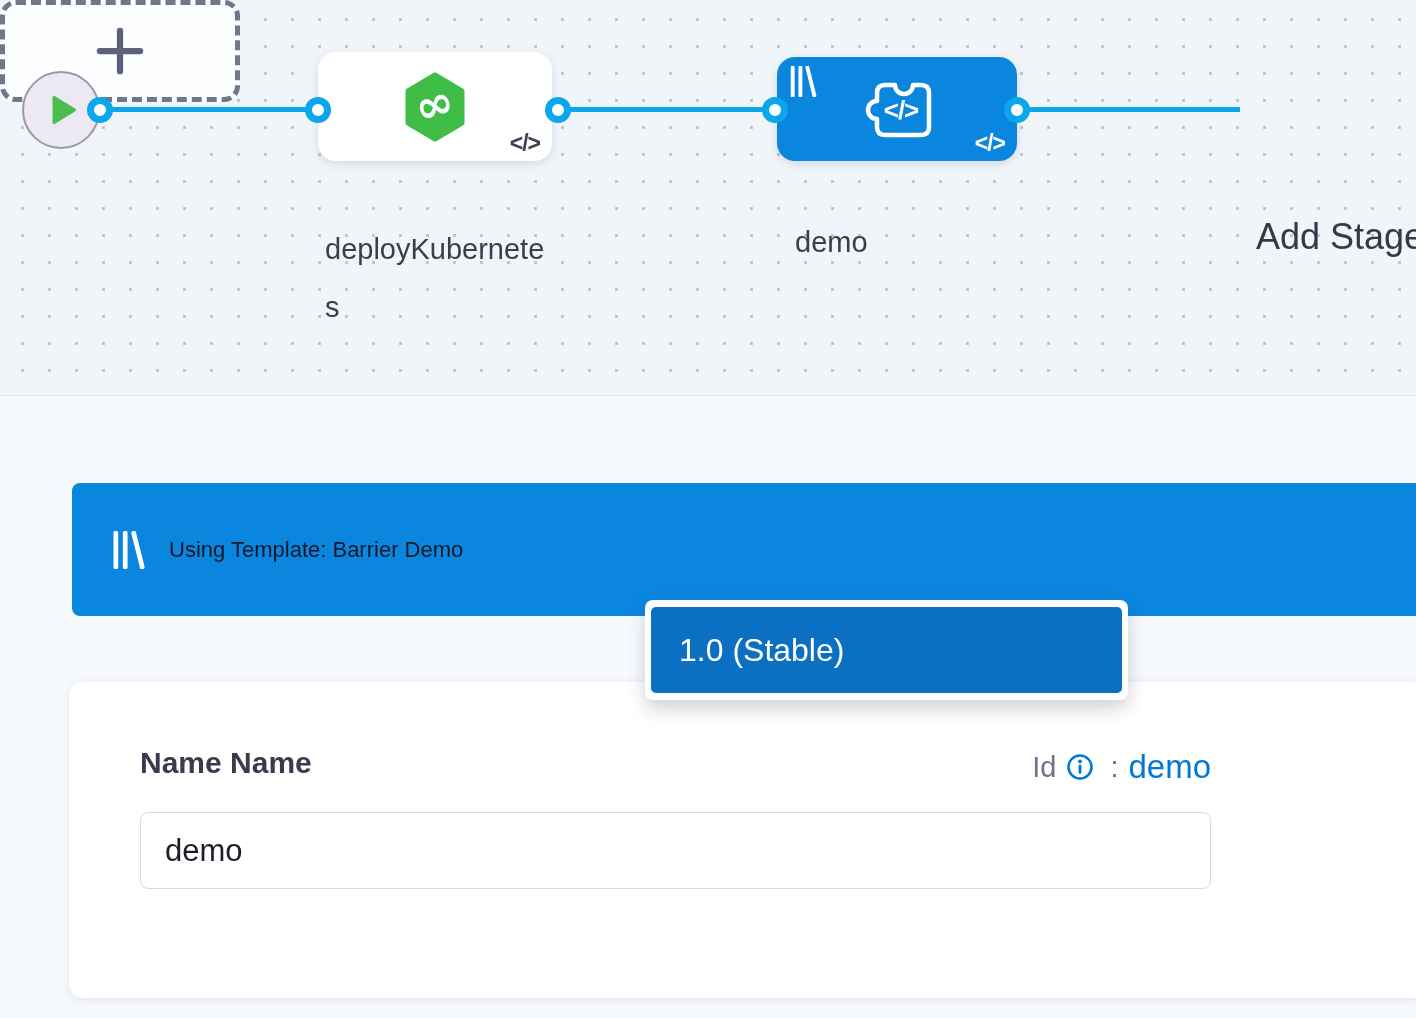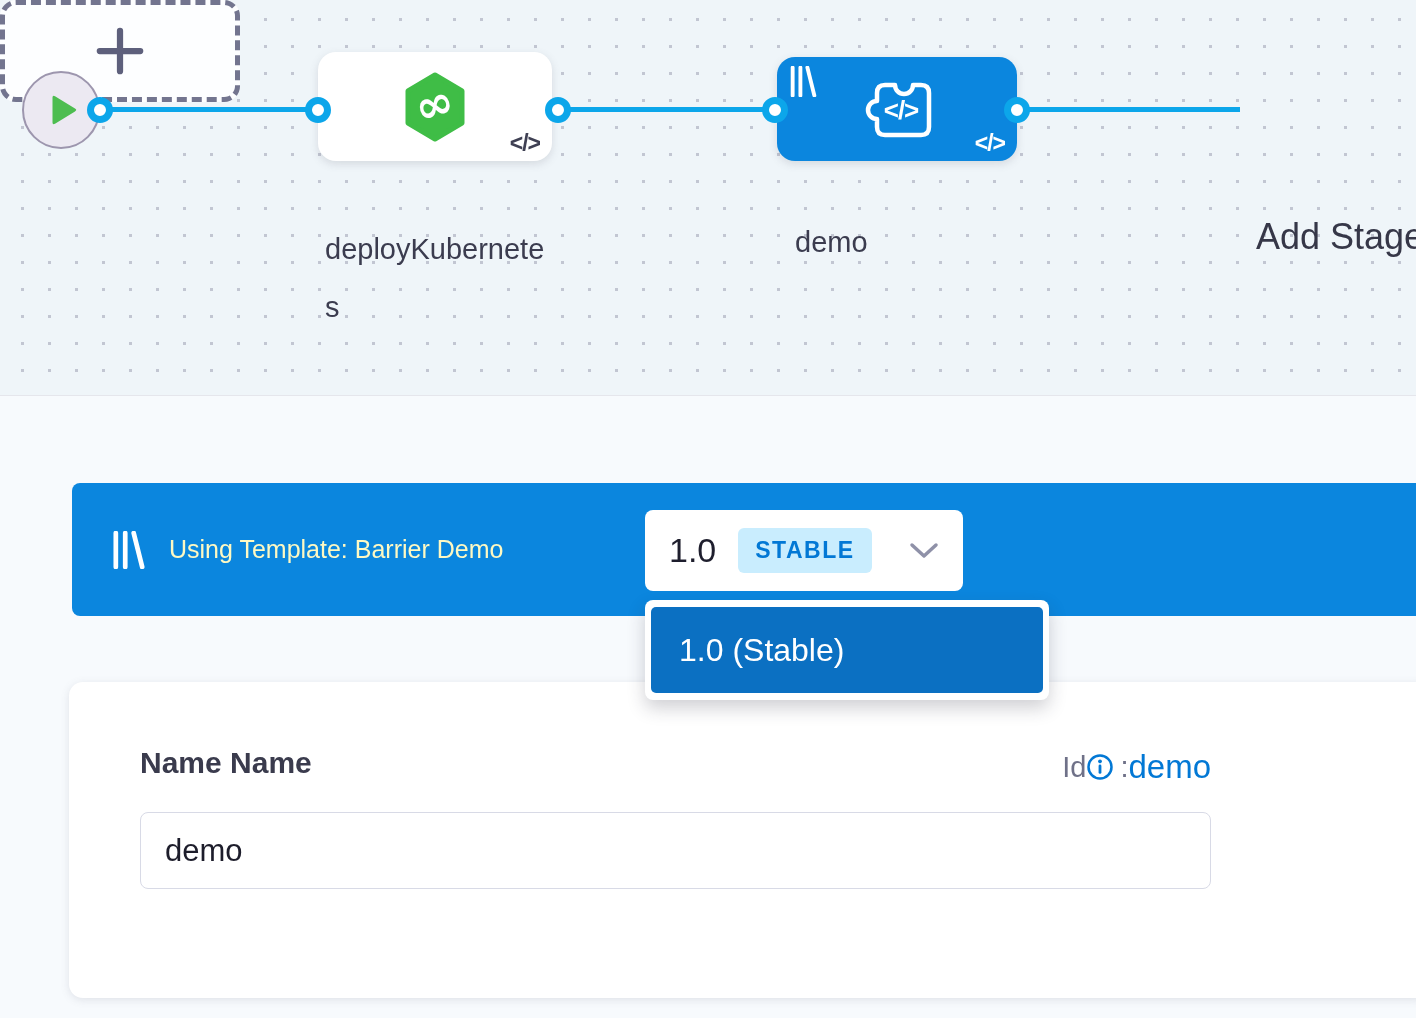--- a/index.html
+++ b/index.html
@@ -62,55 +62,55 @@
   .label-demo { left:795px; top:226px; width:200px; }
   .label-add { left:1256px; top:216px; font-size:36px; color:#363748; white-space:nowrap; text-align:left; }
   
   .banner {
     position:absolute; left:72px; top:483px; width:1370px; height:133px;
     background:#0b86de; border-radius:8px; z-index:2;
   }
   .banner-icon { position:absolute; left:41px; top:48px; }
   .banner-text {
     position:absolute; left:97px; top:0; height:133px; display:flex; align-items:center;
-    color:#fef9c3; font-size:25px; font-weight:500;
+    color:#0f172a; font-size:22px; font-weight:500;
   }
   .version-box {
     position:absolute; left:573px; top:27px; width:318px; height:81px;
     background:#ffffff; border-radius:8px;
     display:flex; align-items:center; padding:0 24px; gap:22px; cursor:pointer;
   }
   .version-num { font-size:34px; color:#1e1e2d; }
   .stable-badge {
     background:#c9edfe; color:#0278d5; font-size:23px; font-weight:700;
     letter-spacing:1.5px; padding:9px 17px; border-radius:6px;
   }
   .chevron { margin-left:auto; display:flex; }
   
   .dropdown {
-    position:absolute; left:645px; top:600px; width:404px; height:100px;
+    position:absolute; left:645px; top:600px; width:483px; height:100px;
     background:#ffffff; border-radius:8px; padding:7px 6px; z-index:6;
     box-shadow:0 8px 18px rgba(40,41,61,0.22);
   }
   .dropdown-item {
     width:100%; height:86px; background:#0b70c2; border-radius:5px;
     display:flex; align-items:center; padding-left:28px; cursor:pointer;
     color:#ffffff; font-size:32px;
   }
   
   .panel {
     position:absolute; left:69px; top:682px; width:1360px; height:316px;
     background:#ffffff; border-radius:14px;
     box-shadow:0 2px 9px rgba(96,97,112,0.15);
   }
   .form-label {
     position:absolute; left:71px; top:64px; font-size:30px; font-weight:700; color:#3a3b4d;
   }
   .id-row {
-    position:absolute; right:218px; top:66px; display:flex; align-items:center; gap:0;margin-left:16px;
+    position:absolute; right:218px; top:66px; display:flex; align-items:center; gap:10px;margin-left:16px;
   }
   .id-label { font-size:29px; color:#6f7188; }
   .id-colon { font-size:29px; color:#6f7188; margin-left:6px; }
   .id-value { font-size:33px; color:#0278d5; }
   .stage-name-input {
     position:absolute; left:71px; top:130px; width:1071px; height:77px;
     border:1px solid #d8dae6; border-radius:8px; background:#ffffff;
     font-family:inherit; font-size:31px; color:#1d1d2b; padding:0 24px; outline:none;
   }
 </style>
@@ -168,29 +168,20 @@
 </div>
 
 <div class="banner">
   <span class="banner-icon">
     <svg width="32" height="38" viewBox="0 0 34 40">
       <path d="M3 2 V38 M13 2 V38 M22 2 L31 38" stroke="#ffffff" stroke-width="5" stroke-linecap="round" fill="none"></path>
     </svg>
   </span>
   <div class="banner-text">Using Template: Barrier Demo</div>
 
-  <div class="version-box">
-    <span class="version-num">1.0</span>
-    <span class="stable-badge">STABLE</span>
-    <span class="chevron">
-      <svg width="30" height="18" viewBox="0 0 30 18">
-        <path d="M3 3 L15 14 L27 3" stroke="#8f91a8" stroke-width="3.5" fill="none" stroke-linecap="round" stroke-linejoin="round"></path>
-      </svg>
-    </span>
-  </div>
 </div>
 
 <div class="dropdown">
   <div class="dropdown-item">1.0 (Stable)</div>
 </div>
 
 <div class="panel">
   <div class="form-label">Name Name</div>
 
   <div class="id-row">

